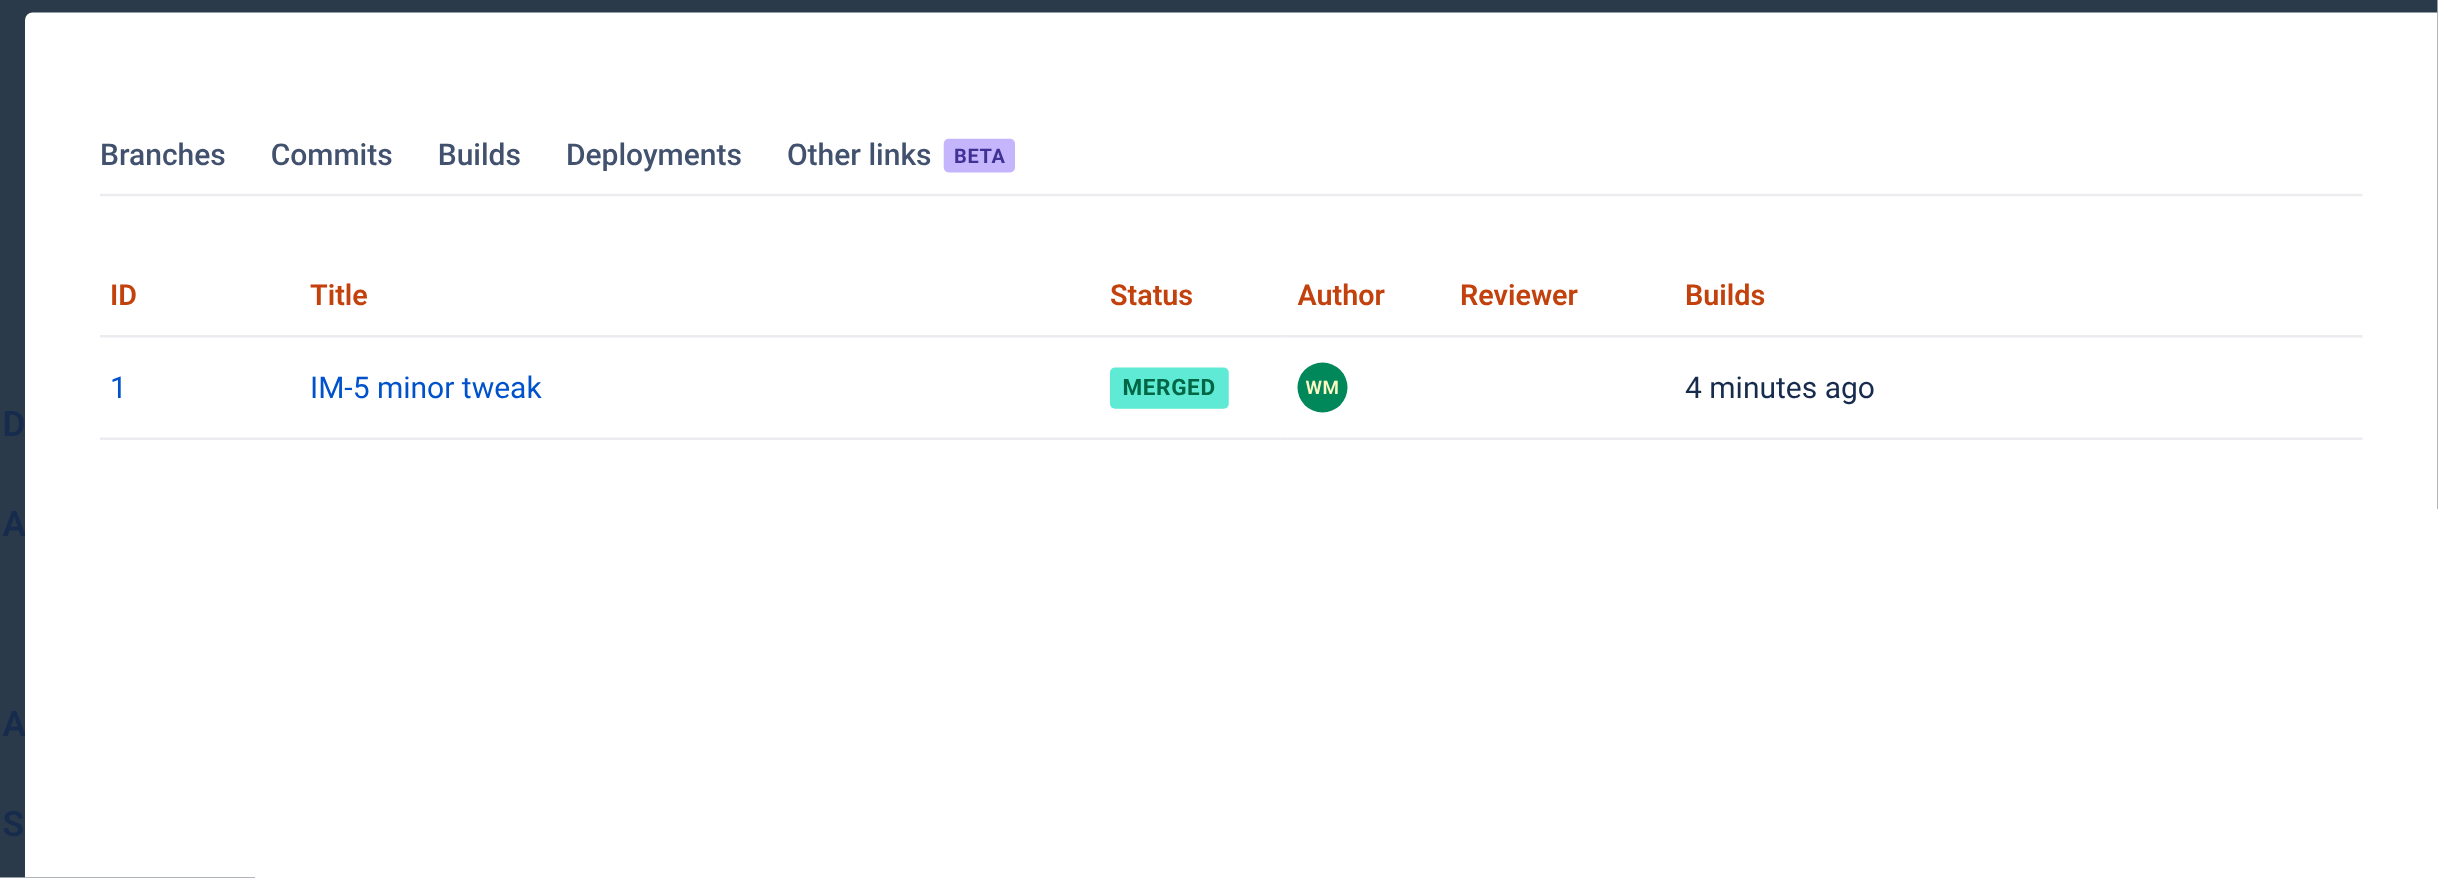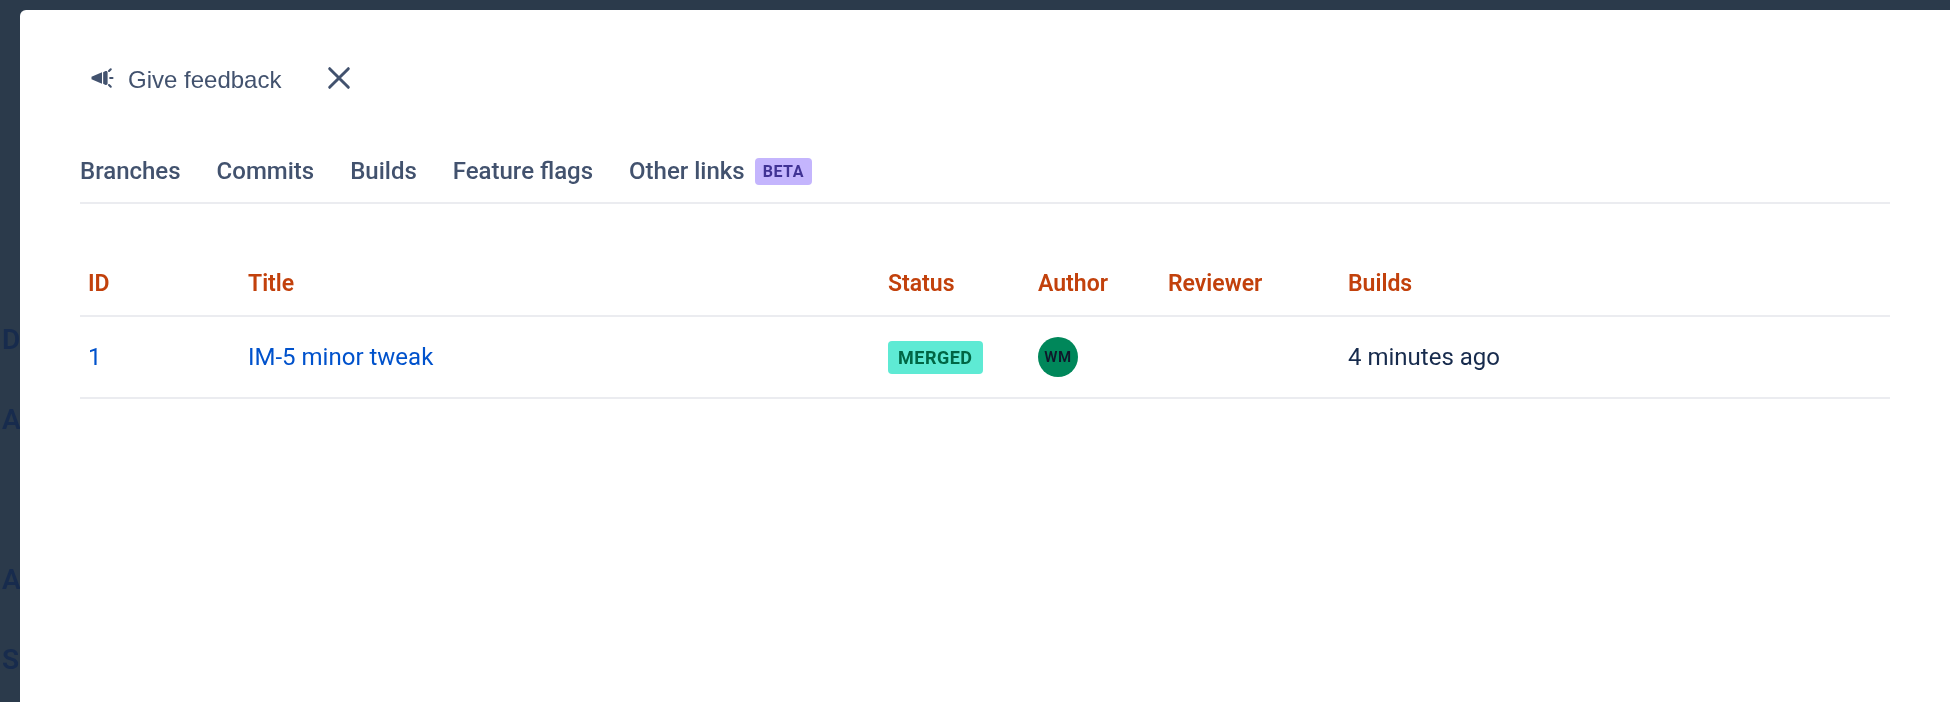--- a/index.html
+++ b/index.html
@@ -133,21 +133,21 @@
     font-weight: 700;
     padding: 6px 10px;
     border-radius: 4px;
     letter-spacing: 0.5px;
   }
   .avatar {
     width: 40px;
     height: 40px;
     border-radius: 50%;
     background: #00875A;
-    color: #0f172a;
+    color: #fef9c3;
     display: inline-flex;
     align-items: center;
     justify-content: center;
     font-size: 15px;
     font-weight: 600;
     letter-spacing: 0.5px;
   }
   .behind-text {
     position: absolute;
     left: 0;
@@ -160,52 +160,34 @@
   }
 </style>
 </head>
 <body>
 
 <div class="behind-text">D<br>A<br><br>A<br>S</div>
 
 <div class="modal">
 
   <div class="modal-header">
-    <div class="header-actions">
-      <button class="feedback-btn">
-        <span>
-          <svg width="28" height="28" viewBox="0 0 24 24" fill="#42526E">
-            <path d="M3 11v2l9 4V7l-9 4zm10-4v10l2 .9c.8.4 1.8-.2 1.8-1.1V7.2c0-.9-1-1.5-1.8-1.1L13 7z"></path>
-            <path d="M18 6l1.5-1.5M19 12h2M18 18l1.5 1.5" stroke="#42526E" stroke-width="1.8" stroke-linecap="round" fill="none"></path>
-          </svg>
-        </span>
-        <span class="feedback-label">Give feedback</span>
-      </button>
-      <button class="close-btn">
-        <span>
-          <svg width="32" height="32" viewBox="0 0 24 24" fill="none" stroke="#42526E" stroke-width="2.2" stroke-linecap="round">
-            <path d="M5 5l14 14M19 5L5 19"></path>
-          </svg>
-        </span>
-      </button>
-    </div>
   </div>
 
   <div class="tabs">
     <div class="tab">
       <span>Branches</span>
     </div>
     <div class="tab">
       <span>Commits</span>
     </div>
     <div class="tab">
       <span>Builds</span>
     </div>
     <div class="tab">
-      <span>Feature flags</span>
+      <span>Deployments</span>
     </div>
     <div class="tab">
       <span>Other links</span>
       <span class="badge-beta">BETA</span>
     </div>
   </div>
 
   <table class="table">
     <thead>
       <tr>

